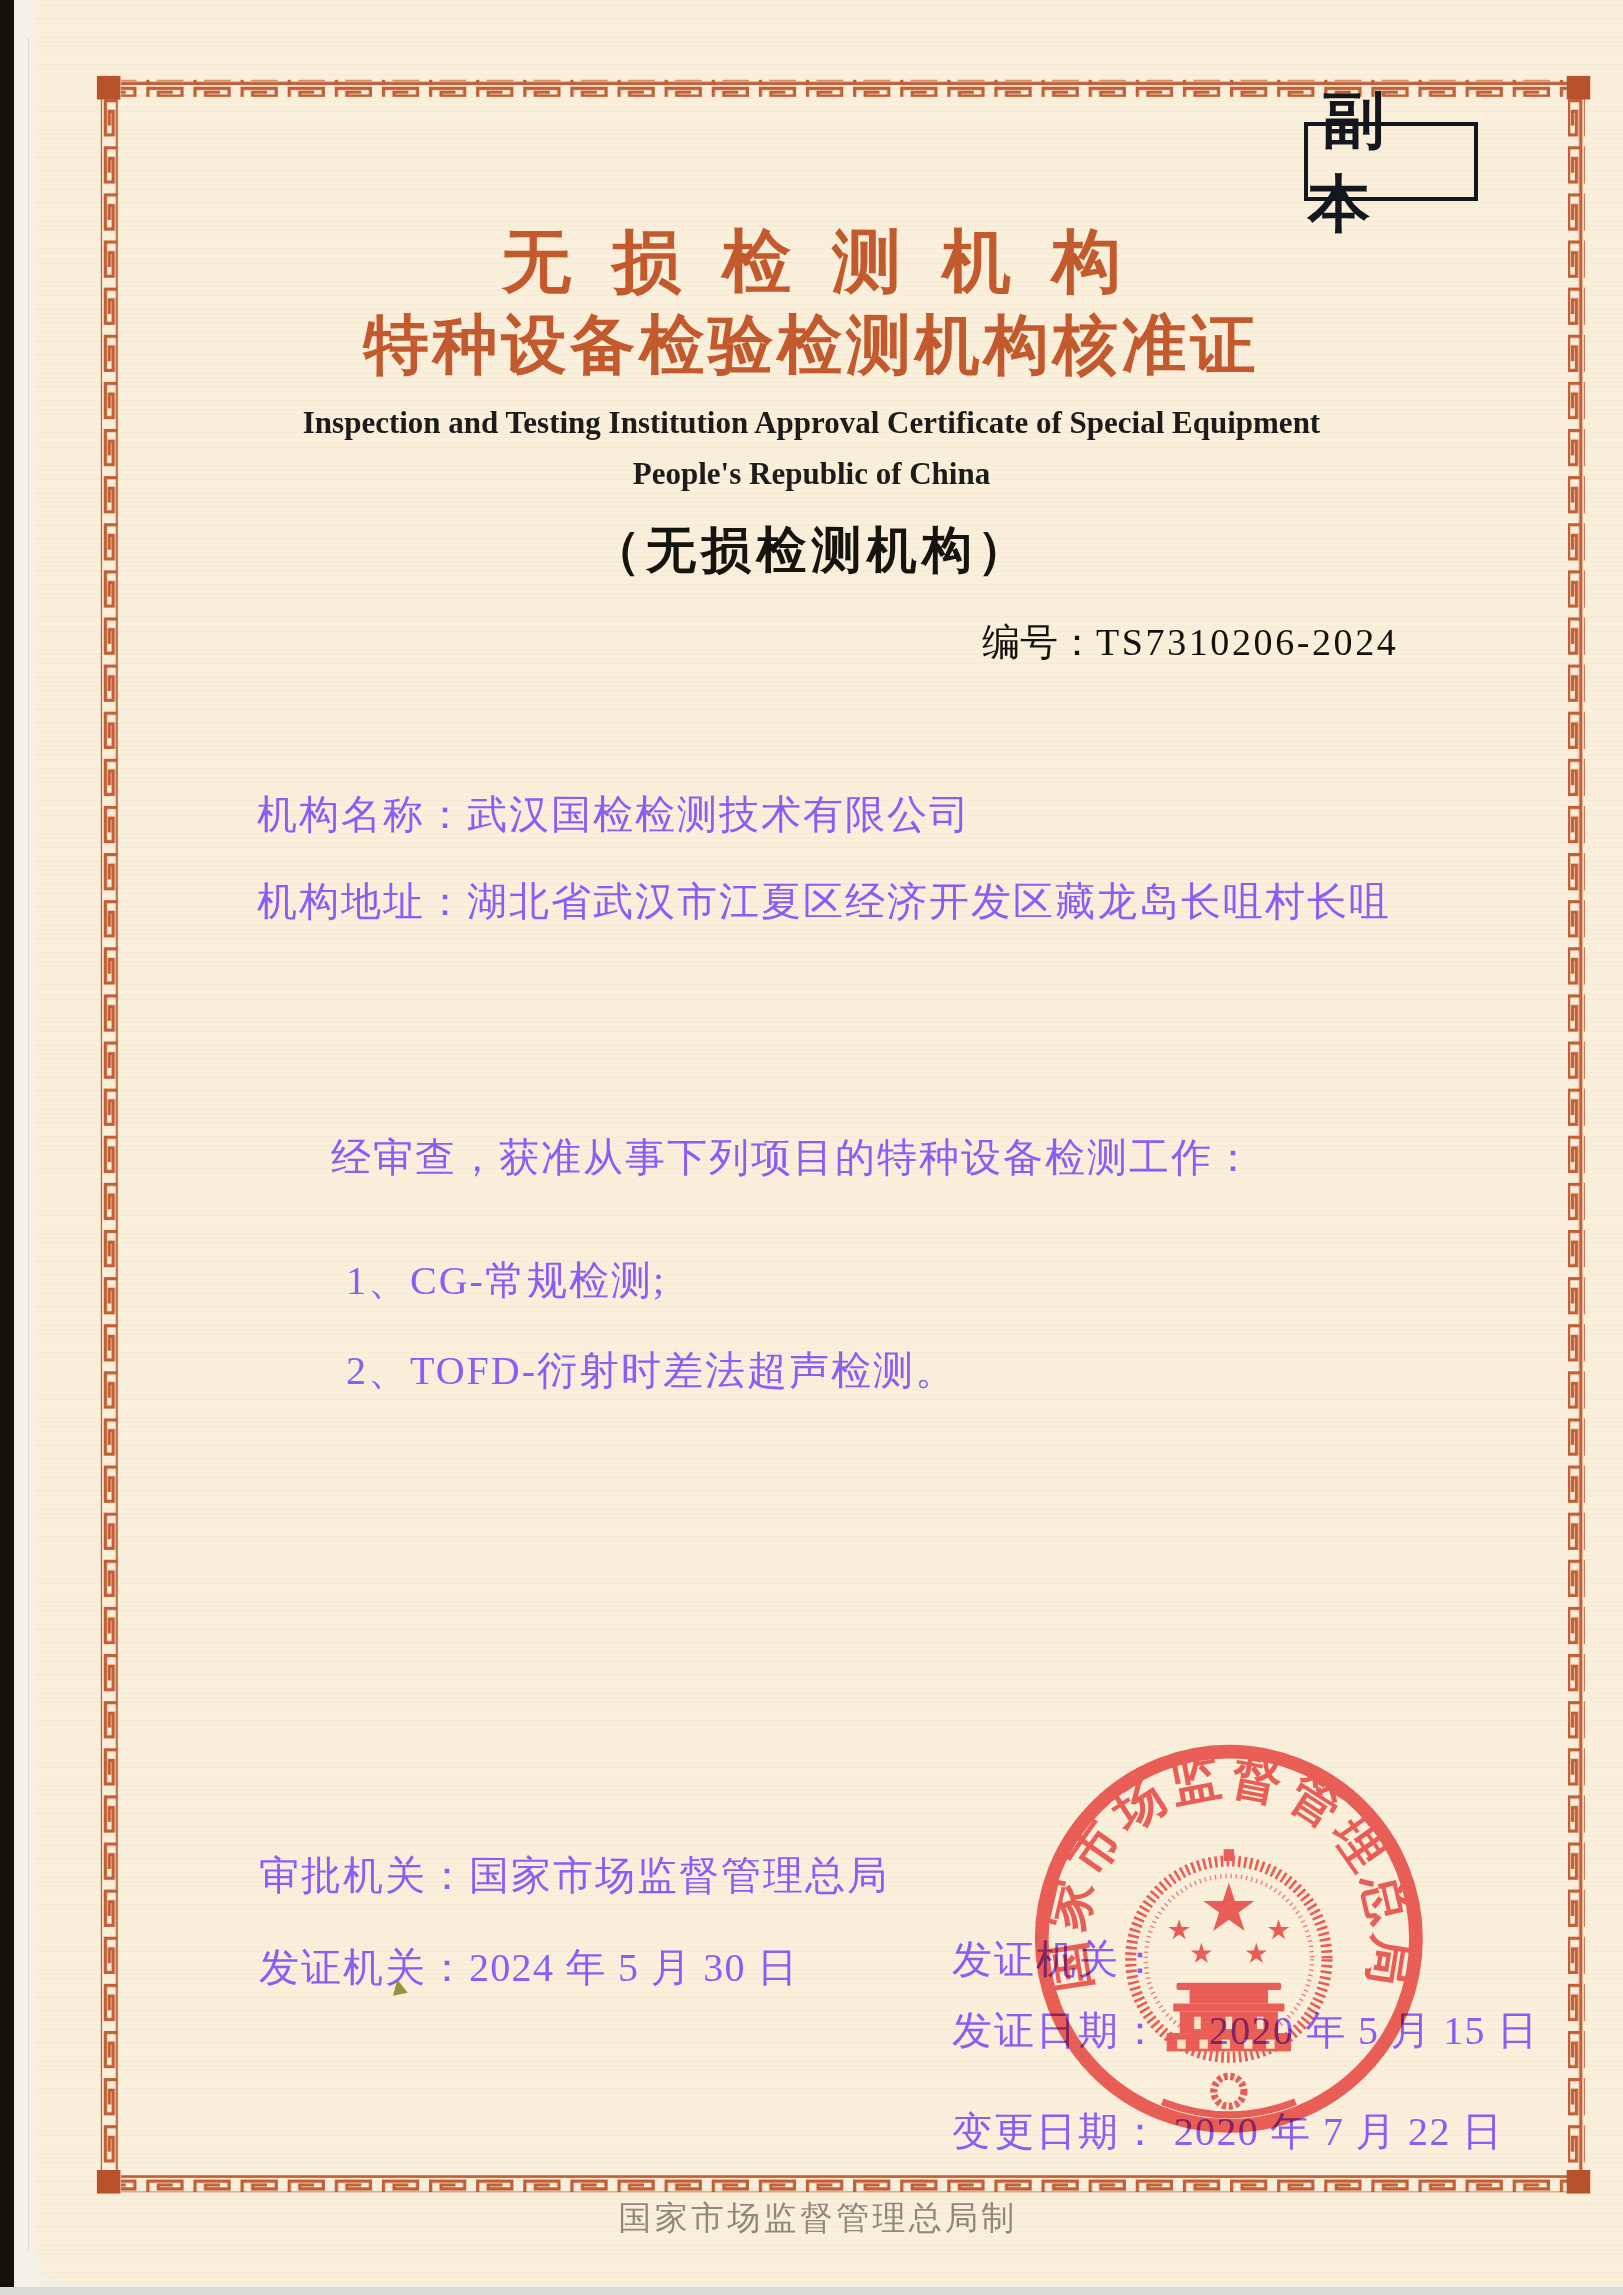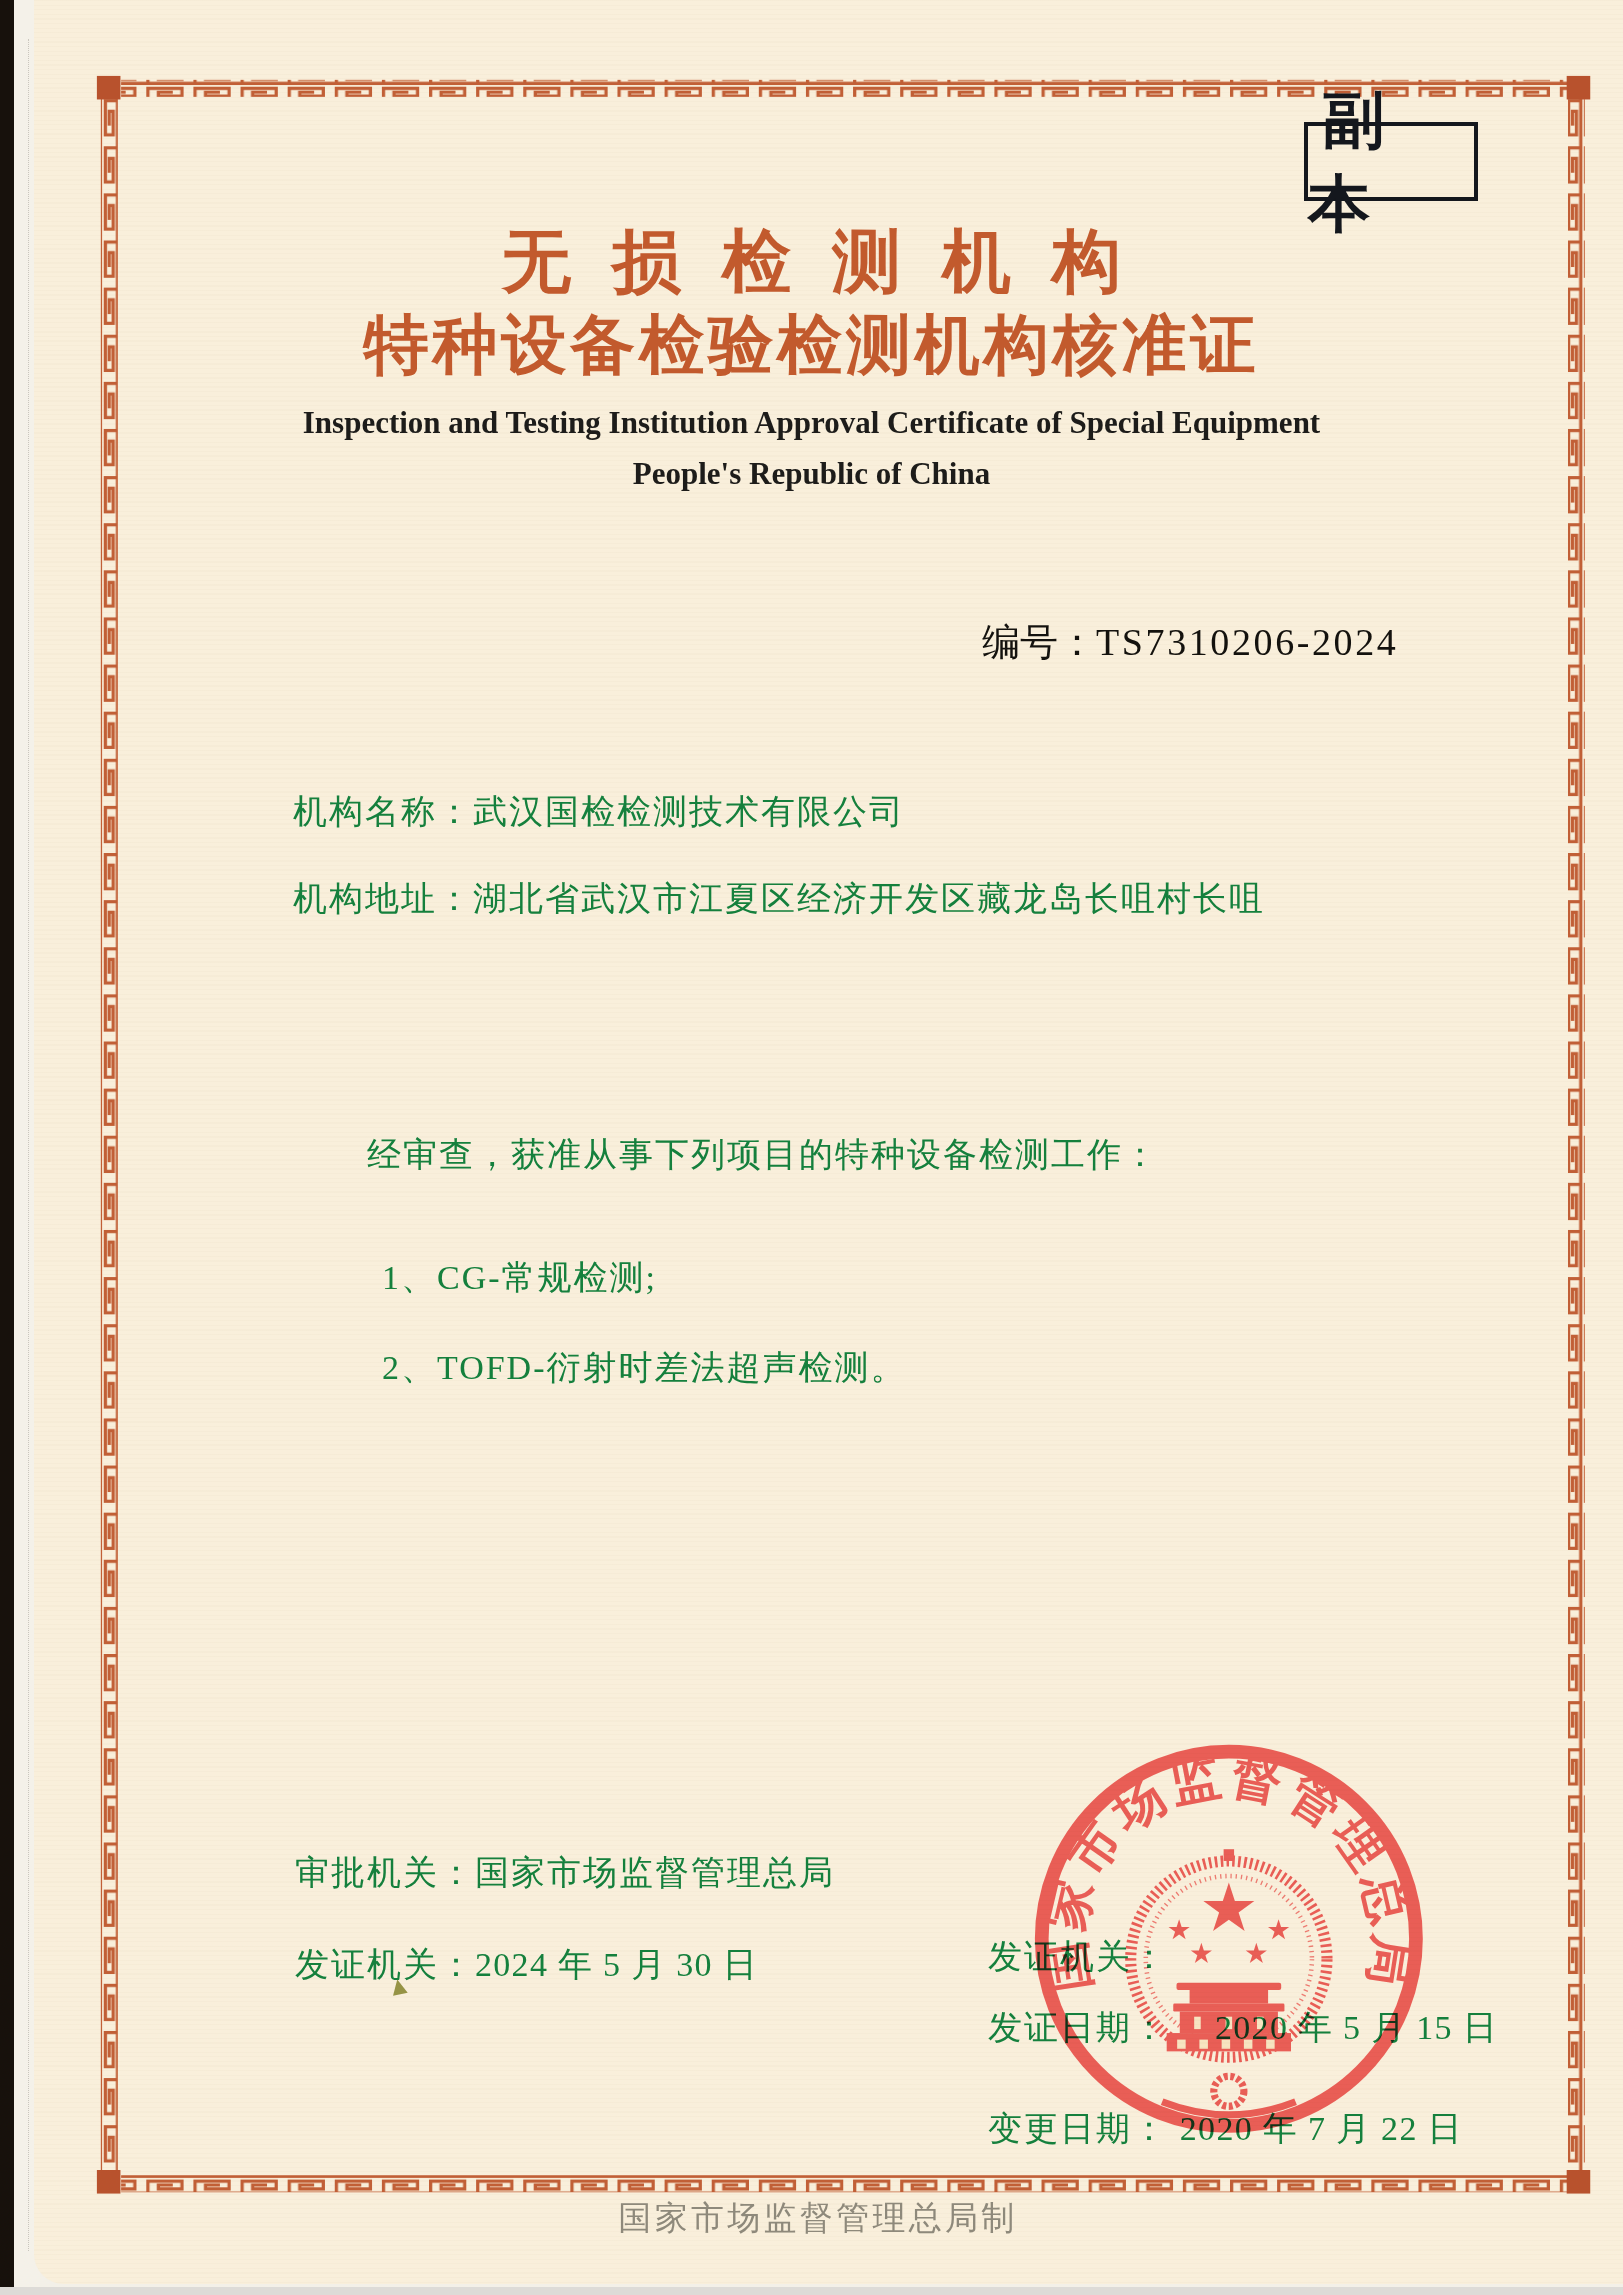--- a/index.html
+++ b/index.html
@@ -23,21 +23,21 @@
         letter-spacing:14.4px;color:#14171d;text-indent:14.4px;}
   .txt{position:absolute;white-space:nowrap;line-height:1;color:#221f1b;}
   .center{left:0;width:1623px;text-align:center;}
   .t-cn1{top:228px;font-size:69px;font-weight:bold;color:#c25a2d;letter-spacing:41px;text-indent:41px;}
   .t-cn2{top:313px;font-size:65px;font-weight:bold;color:#c25a2d;letter-spacing:3.9px;}
   .t-en1{top:407px;font-size:31px;font-weight:bold;color:#1d1c1a;letter-spacing:0px;}
   .t-en2{top:458px;font-size:31px;font-weight:bold;color:#1d1c1a;}
   .t-sub{top:525px;font-size:50px;font-weight:600;color:#15140f;letter-spacing:5.2px;}
   .certno{left:982px;top:623px;font-size:38px;color:#14120e;}
   .certno .val{letter-spacing:2.6px;}
-  .f-line{font-size:34px;color:#15803d;letter-spacing:2px;margin-left:36px;}
+  .f-line{font-size:40px;color:#8b5cf6;letter-spacing:2px;}
   .l-name{left:257px;top:795px;}
   .l-addr1{left:257px;top:882px;}
   .l-addr2{left:424px;top:971px;}
   .l-stmt{left:331px;top:1138px;}
   .l-item1{left:346px;top:1261px;}
   .l-item2{left:346px;top:1351px;}
   .l-appr{left:259px;top:1856px;}
   .l-valid{left:259px;top:1948px;}
   .l-issuer{left:952px;top:1940px;}
   .l-issue{left:952px;top:2011px;}
@@ -81,20 +81,21 @@
   </svg>
 
   <div class="dup-box">
     <span>副本</span>
   </div>
 
   <div class="txt center t-cn1">无损检测机构</div>
   <div class="txt center t-en1">Inspection and Testing Institution Approval Certificate of Special Equipment</div>
   <div class="txt center t-cn2">特种设备检验检测机构核准证</div>
   <div class="txt center t-en2">People's Republic of China</div>
+  <div class="txt center t-sub">（无损检测机构）</div>
 
   <div class="txt certno">
     <span>编号：</span><span class="val">TS7310206-2024</span>
   </div>
 
   <div class="txt f-line l-name">
     <span>机构名称：</span><span>武汉国检检测技术有限公司</span>
   </div>
   <div class="txt f-line l-addr1">
     <span>机构地址：</span><span>湖北省武汉市江夏区经济开发区藏龙岛长咀村长咀</span>

